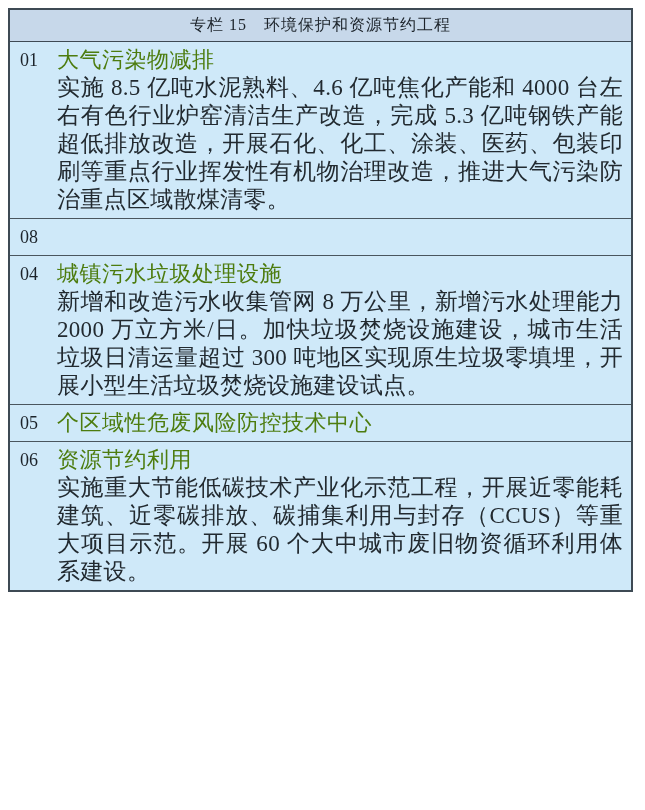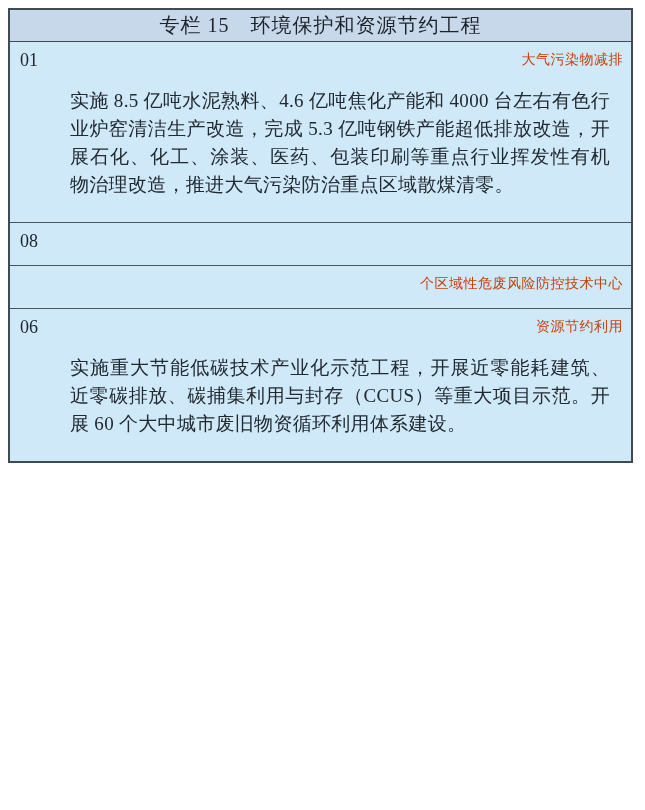--- a/index.html
+++ b/index.html
@@ -25,56 +25,55 @@
     border: 2px solid #3e4a54;
     background: #cfe9f9;
   }
   .box-header {
     background: #c7d8ea;
     border-bottom: 1px solid #3e4a54;
     height: 31px;
     display: flex;
     align-items: center;
     justify-content: center;
-    font-size: 20px;
+    font-size: 16px;
     color: #1c232a;
     letter-spacing: 1px;
   }
   .box-body {
     background: #cfe9f9;
   }
   .section {
     display: flex;
-    padding: 4px 8px 10px 10px;
+    padding: 4px 8px 4px 10px;
     border-bottom: 1px solid #4a565f;
   }
   .section:last-child {
     border-bottom: none;
   }
   .num {
     width: 37px;
     flex: 0 0 37px;
     font-size: 18px;
     line-height: 28px;
     color: #1c232a;
   }
   .content {
     flex: 1 1 auto;
     min-width: 0;
   }
   .sec-title {
-    font-size: 14px;
+    font-size: 22px;
     line-height: 28px;
-    color: #c2410c;
+    color: #4d7c0f;
     letter-spacing: 0.5px;
-    text-align: right;
   }
   .sec-body {
-    margin: 13px;
-    font-size: 19px;
+    margin: 0;
+    font-size: 23px;
     line-height: 28px;
     color: #222a30;
     text-align: justify;
     letter-spacing: 0.3px;
   }
 </style>
 </head>
 <body>
 
 <div class="page">
@@ -94,22 +93,30 @@
         </div>
       </div>
 
 
       <div class="section">
         <div class="num">08</div>
         <div class="content">
         </div>
       </div>
 
+      <div class="section">
+        <div class="num">04</div>
+        <div class="content">
+          <div class="sec-title">城镇污水垃圾处理设施</div>
+          <p class="sec-body">新增和改造污水收集管网 8 万公里，新增污水处理能力 2000 万立方米/日。加快垃圾焚烧设施建设，城市生活垃圾日清运量超过 300 吨地区实现原生垃圾零填埋，开展小型生活垃圾焚烧设施建设试点。</p>
+        </div>
+      </div>
 
       <div class="section">
+        <div class="num">05</div>
         <div class="content">
           <div class="sec-title">个区域性危废风险防控技术中心</div>
         </div>
       </div>
 
       <div class="section">
         <div class="num">06</div>
         <div class="content">
           <div class="sec-title">资源节约利用</div>
           <p class="sec-body">实施重大节能低碳技术产业化示范工程，开展近零能耗建筑、近零碳排放、碳捕集利用与封存（CCUS）等重大项目示范。开展 60 个大中城市废旧物资循环利用体系建设。</p>

